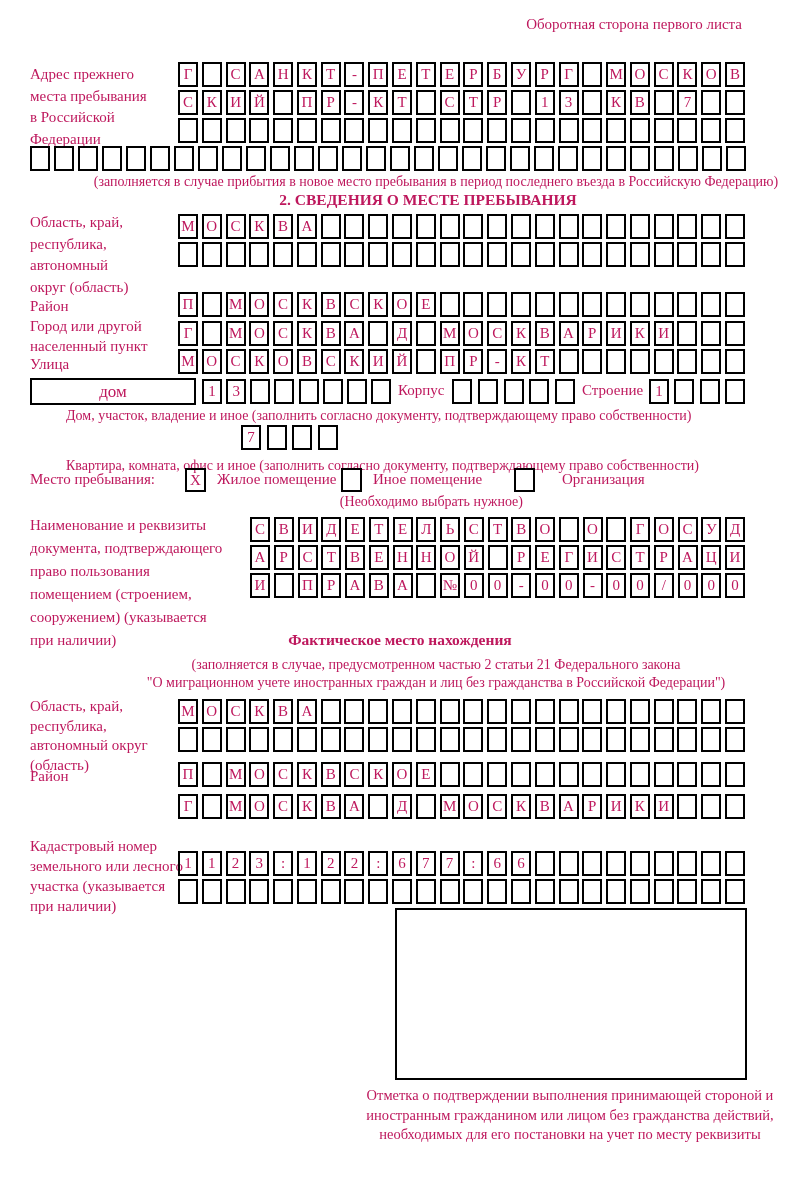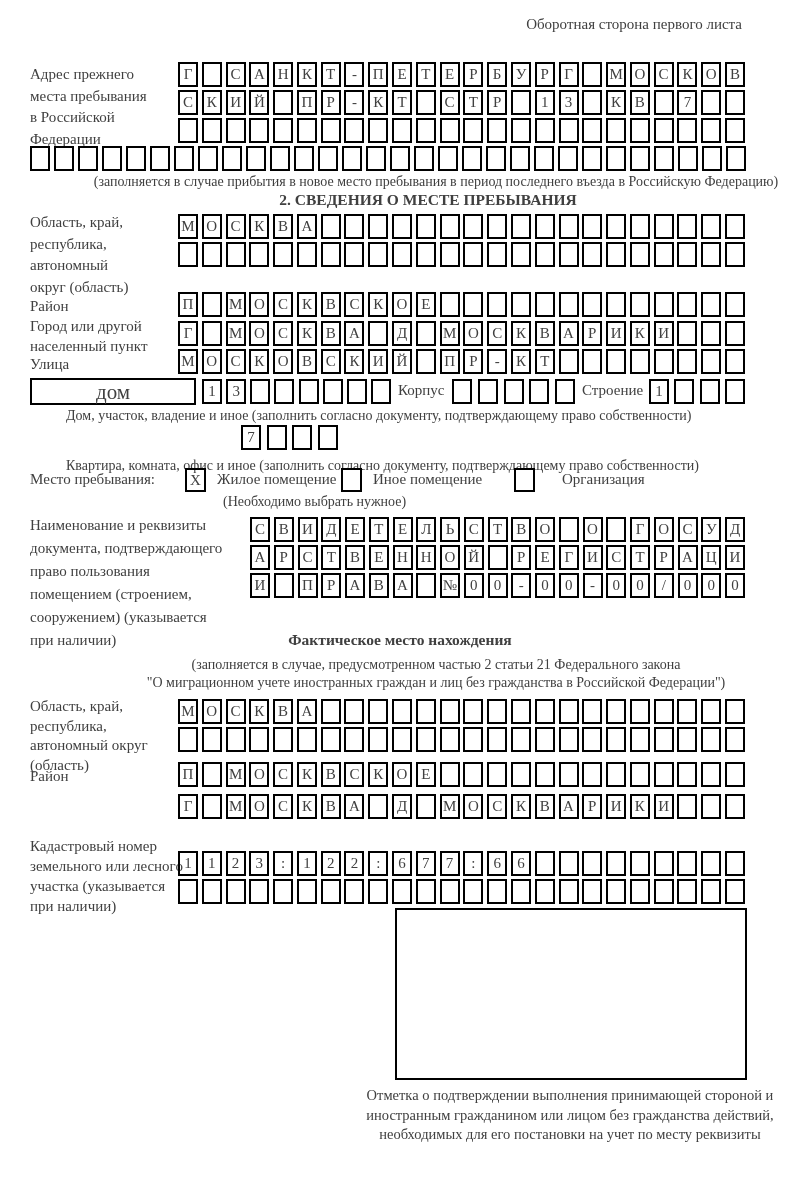--- a/index.html
+++ b/index.html
@@ -1,31 +1,31 @@
 <!DOCTYPE html>
 <html><head>
 <meta charset="utf-8">
 <style>
   html,body{margin:0;padding:0;background:#fff;}
   .page{
     position:relative;width:800px;height:1180px;background:#ffffff;
-    font-family:"Liberation Serif", serif;color:#404040;overflow:hidden;border-radius:19px;
+    font-family:"Liberation Serif", serif;color:#be185d;overflow:hidden;border-radius:19px;
   }
   .abs{position:absolute;}
   .lbl{font-size:15px;line-height:21.5px;white-space:pre-line;}
   .cap{font-size:14px;padding-left:36px;}
   .ttl{font-weight:bold;font-size:15.5px;text-align:center;width:800px;left:0;}
   .ctr{text-align:center;width:800px;left:0;}
   .cr{display:flex;justify-content:space-between;height:25px;}
   .cell{
     flex:0 0 20px;width:20px;height:25px;box-sizing:border-box;
     border:2px solid #000;font-size:15px;line-height:21px;text-align:center;
     font-family:"Liberation Serif", serif;overflow:hidden;
   }
-  .box{box-sizing:border-box;border:2px solid #000;text-align:center;font-size:21px;}
+  .box{box-sizing:border-box;border:2px solid #000;text-align:center;font-size:17px;}
   .cb{
     display:inline-block;box-sizing:border-box;width:21px;height:24px;
     border:2px solid #000;text-align:center;font-size:15px;line-height:20px;vertical-align:middle;
   }
   .opt{font-size:15px;}
 </style>
 </head>
 <body>
 
 <div class="page">
@@ -328,21 +328,21 @@
     </div>
   <div class="abs cap" style="left:30px;top:458px;width:740px;">Квартира, комната, офис и иное (заполнить согласно документу, подтверждающему право собственности)</div>
 
   <div class="abs opt" style="left:30px;top:471px;">Место пребывания:</div>
   <span class="abs cb" style="left:185px;top:468px;">X</span>
   <div class="abs opt" style="left:217px;top:471px;">Жилое помещение</div>
   <span class="abs cb" style="left:341px;top:468px;"></span>
   <div class="abs opt" style="left:373px;top:471px;">Иное помещение</div>
   <span class="abs cb" style="left:514px;top:468px;"></span>
   <div class="abs opt" style="left:562px;top:471px;">Организация</div>
-  <div class="abs cap" style="left:187px;top:494px;width:300px;text-align:left;">(Необходимо выбрать нужное)</div>
+  <div class="abs cap" style="left:187px;top:494px;width:300px;text-align:right;">(Необходимо выбрать нужное)</div>
 
   <div class="abs lbl" style="left:30px;top:514px;width:215px;line-height:23px;">Наименование и реквизиты
 документа, подтверждающего
 право пользования
 помещением (строением,
 сооружением) (указывается
 при наличии)</div>
   <div class="abs cr" style="left:250px;top:517px;width:495px;">
       <span class="cell">С</span>
       <span class="cell">В</span>

